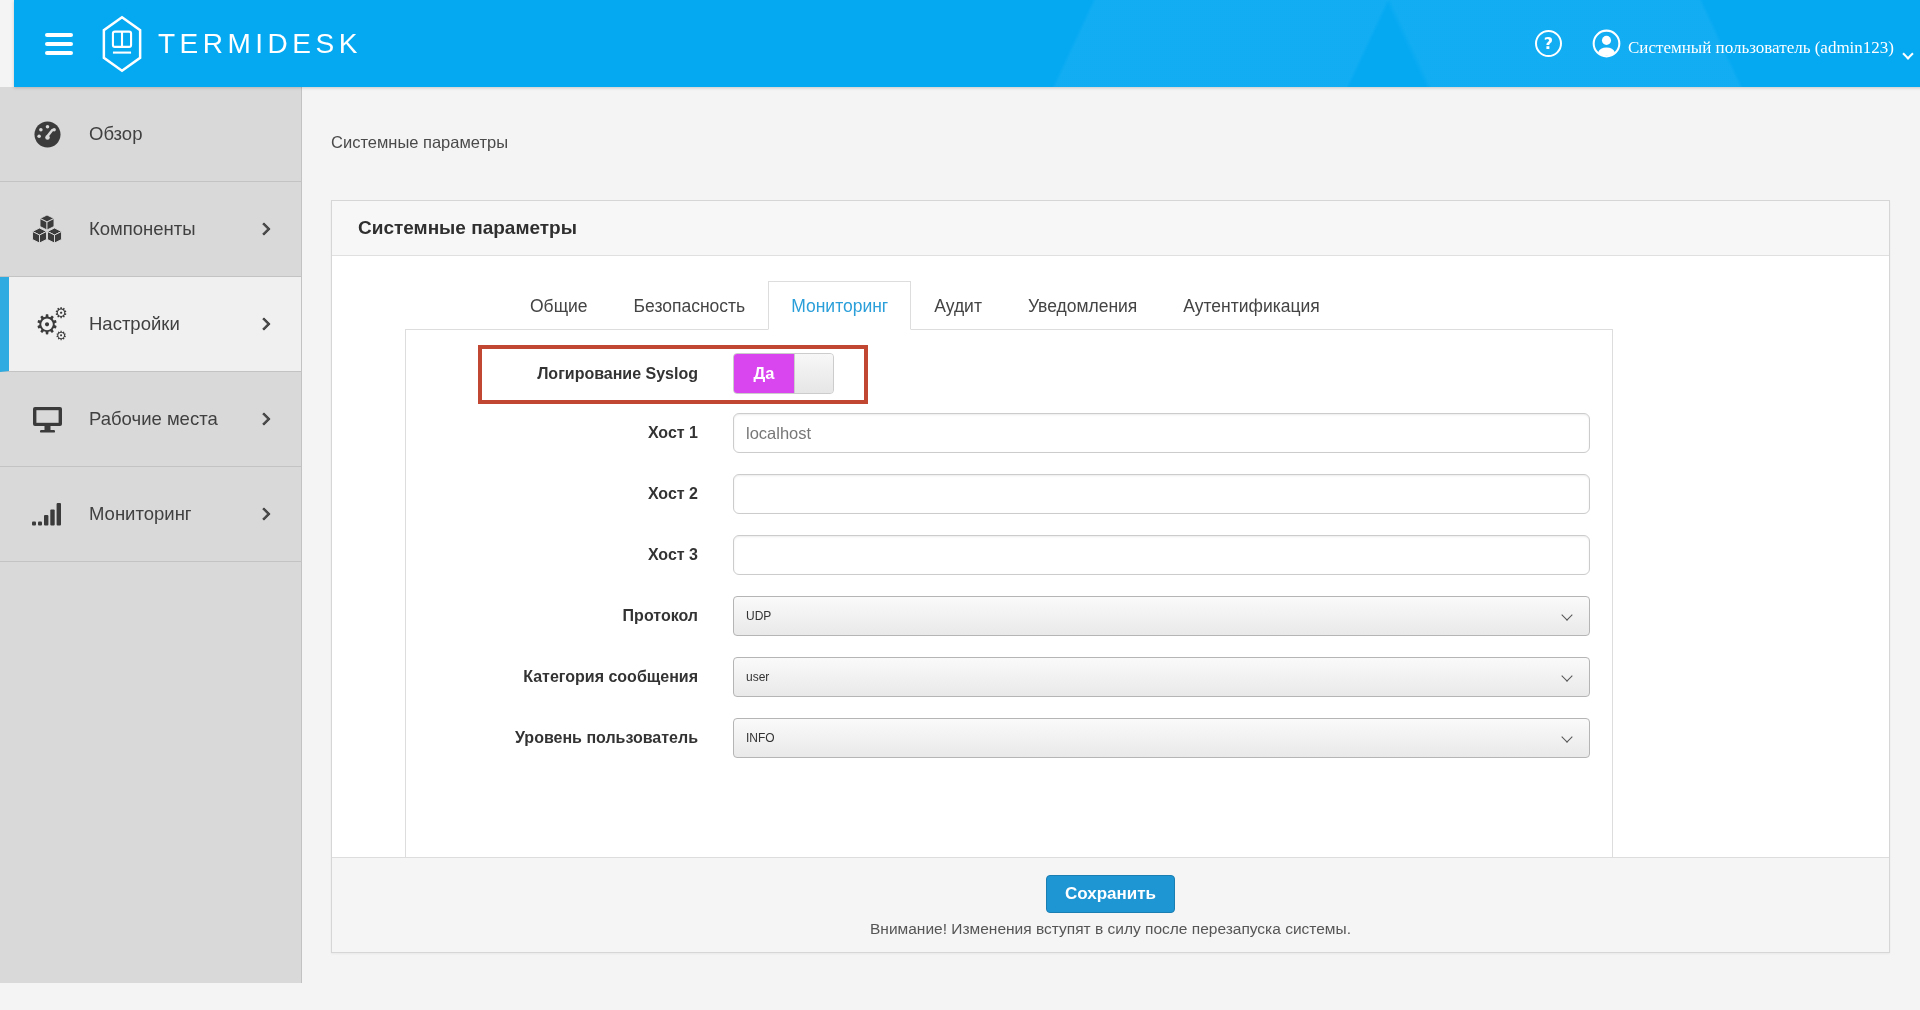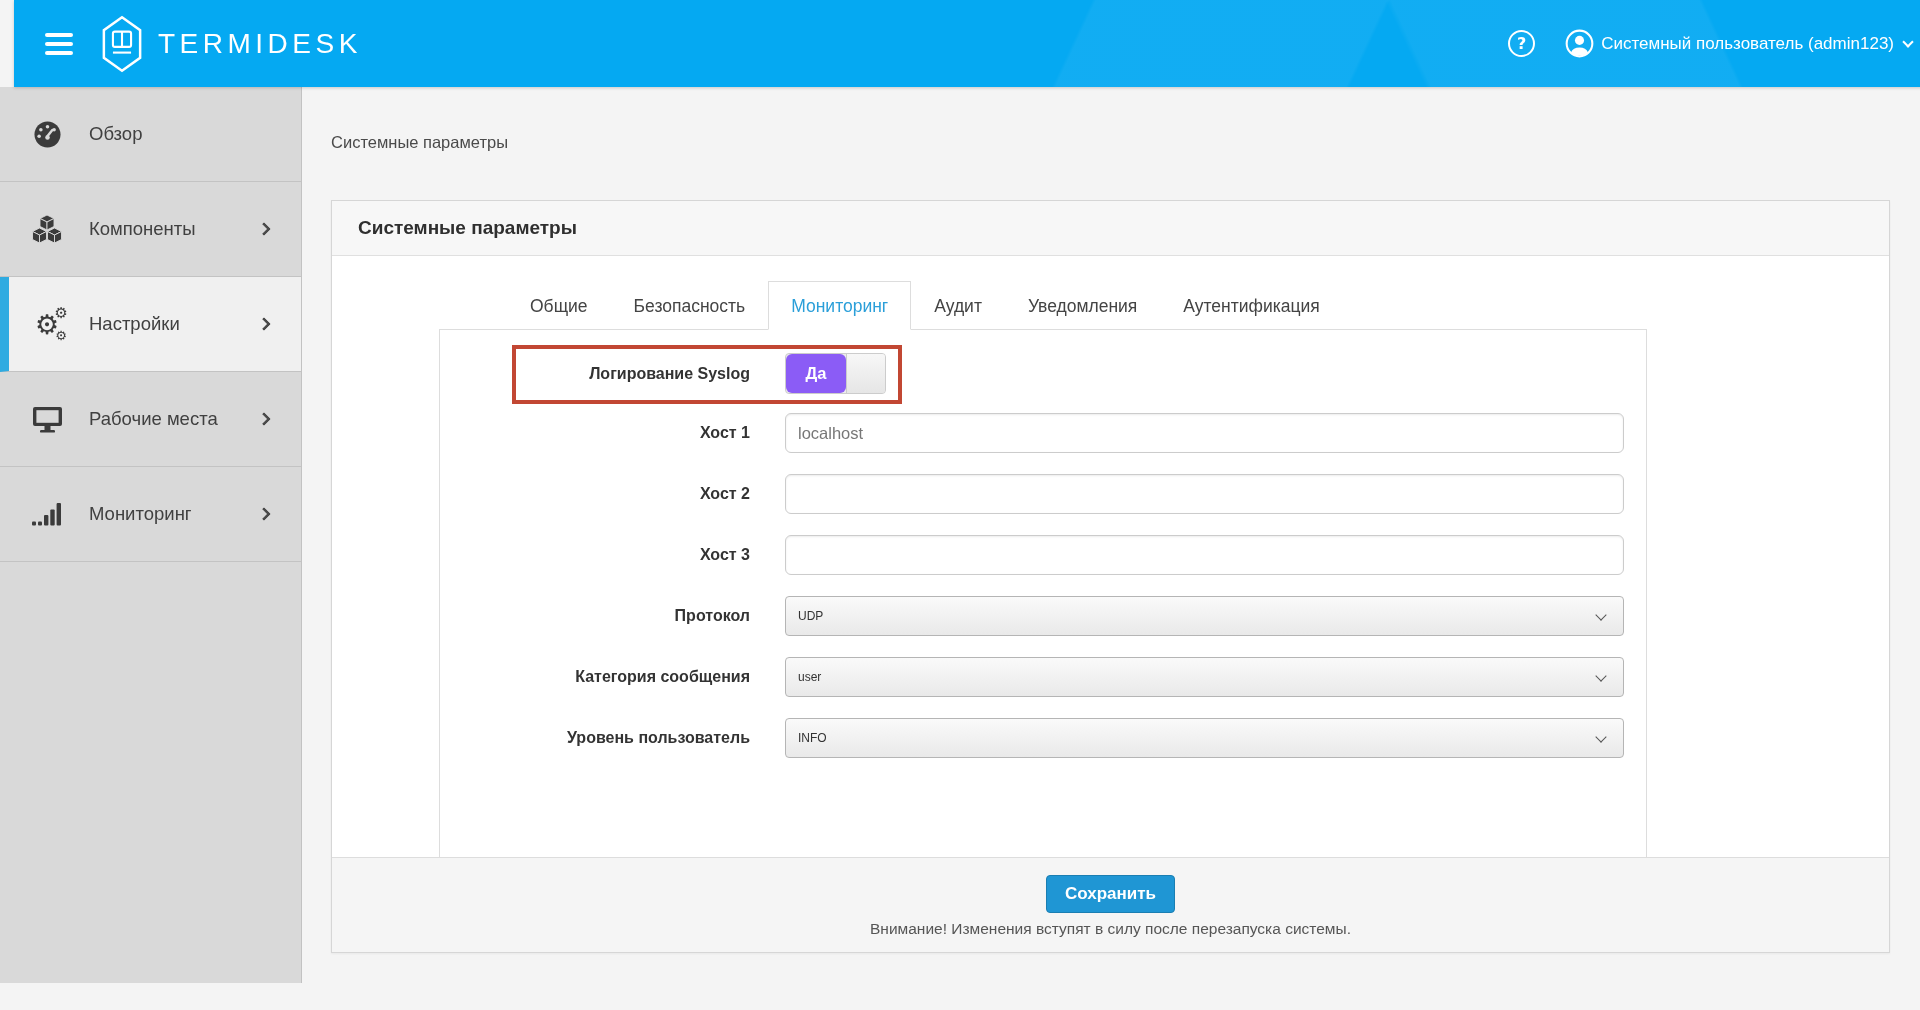--- a/index.html
+++ b/index.html
@@ -14,21 +14,21 @@
       linear-gradient(65deg, rgba(255,255,255,0) 72%, rgba(255,255,255,0.05) 72.3%, rgba(255,255,255,0.05) 88%, rgba(255,255,255,0) 88.2%);
     display:flex; align-items:center; box-shadow:0 1px 3px rgba(0,0,0,.18); z-index:10; }
   .hamburger { margin-left:31px; width:28px; cursor:pointer; }
   .hamburger span { display:block; width:28px; height:4px; background:#fff; border-radius:2px; margin:5px 0; }
   .logo-link { display:flex; align-items:center; margin-left:28px; cursor:pointer; }
   .brand-text { color:#fff; font-size:28px; letter-spacing:4.5px; margin-left:15px; font-weight:400; }
   .header-right { margin-left:auto; display:flex; align-items:center; margin-right:22px; color:#fff; }
   .help-circle { width:27px; height:27px; border:2.5px solid #fff; border-radius:50%;
     display:flex; align-items:center; justify-content:center;
     font-size:16px; font-weight:bold; cursor:pointer; font-family:"DejaVu Sans",sans-serif; }
-  .user-block { display:flex; align-items:center; margin-left:30px; cursor:pointer; }
+  .user-block { display:flex; align-items:flex-end; margin-left:30px; cursor:pointer;font-family:Liberation Serif, serif; }
   .user-name { font-size:17px; margin-left:7px; }
   .chev { display:inline-block; width:8px; height:8px; border-right:2px solid; border-bottom:2px solid; }
   .chev-down { transform:rotate(45deg); margin-left:10px; margin-top:-4px; color:#fff; }
 
   
   .sidebar { position:absolute; left:0; top:87px; width:302px; height:896px;
     background:#d9d9d9; border-right:1px solid #c2c2c2; }
   .side-item { height:95px; display:flex; align-items:center; padding-left:30px;
     border-bottom:1px solid #c3c3c3; cursor:pointer; color:#3b3b3b; }
   .side-item .icon-box { width:34px; height:32px; display:flex; align-items:center; justify-content:center; }
@@ -48,40 +48,40 @@
     display:flex; align-items:center; padding-left:26px; }
   .panel-title { font-size:19px; font-weight:bold; color:#2f2f2f; }
 
   .tabs { display:flex; align-items:flex-start; height:48px; margin:25px 0 0 175px;
     position:relative; z-index:2; }
   .tab { padding:13px 22px; font-size:17.5px; color:#444; cursor:pointer; line-height:22px;
     border:1px solid transparent; background:transparent; }
   .tab.active { background:#fff; border-color:#ddd; border-bottom-color:#fff;
     color:#2b9fd9; height:49px; position:relative; z-index:3; }
 
-  .form-box { margin-left:107px; width:1208px; height:561px; border:1px solid #ddd;
-    background:#fff; position:relative; padding:23px 22px 0 18px; }
+  .form-box { margin-left:73px; width:1208px; height:561px; border:1px solid #ddd;
+    background:#fff; position:relative; padding:23px 22px 0 0; }
   .form-row { display:flex; align-items:center; margin-bottom:21px; }
   .form-row.toggle-row { margin-bottom:19px; }
   .form-label { flex:0 0 327px; padding-right:35px; text-align:right;
     font-size:16px; font-weight:bold; color:#333; }
   .form-control { flex:1; }
   .text-input { width:100%; height:40px; border:1px solid #ccc; border-radius:6px;
     padding:0 12px; font-size:16.5px; color:#777; background:#fff;
     box-shadow:inset 0 1px 2px rgba(0,0,0,.08); font-family:"Liberation Sans",sans-serif; outline:none; }
   .select-box { width:100%; height:40px; border:1px solid #b5b5b5; border-radius:4px;
     background:linear-gradient(#fafafa,#e9e9e9); display:flex; align-items:center;
     padding:0 40px 0 12px; font-size:12px; color:#333; cursor:pointer; position:relative; }
   .select-chev { position:absolute; right:18px; top:14px; width:8px; height:8px;
     border-right:1.5px solid #555; border-bottom:1.5px solid #555; transform:rotate(45deg); }
 
   .toggle { width:101px; height:41px; border:1px solid #ccc; border-radius:4px;
     overflow:hidden; display:flex; cursor:pointer; background:#ececec; }
-  .toggle-on { width:60px; background:#8b5cf6; color:#fff; font-size:16.5px; font-weight:bold;
-    display:flex; align-items:center; justify-content:center;border-radius:6px; }
+  .toggle-on { width:60px; background:#d946ef; color:#fff; font-size:16.5px; font-weight:bold;
+    display:flex; align-items:center; justify-content:center; }
   .toggle-handle { flex:1; background:linear-gradient(#f7f7f7,#e6e6e6); border-left:1px solid #ccc; }
 
   .annotation-box { position:absolute; left:72px; top:15px; width:390px; height:59px;
     border:4px solid #c24733; pointer-events:none; z-index:4; }
 
   .panel-footer { position:absolute; left:0; right:0; bottom:0; height:95px;
     background:#f5f5f5; border-top:1px solid #ddd; text-align:center; }
   .save-btn { margin-top:17px; padding:8px 18px; background:#1f96d4; border:1px solid #1a7eb2;
     border-radius:4px; color:#fff; font-size:17px; font-weight:bold; cursor:pointer;
     font-family:"Liberation Sans",sans-serif; }

